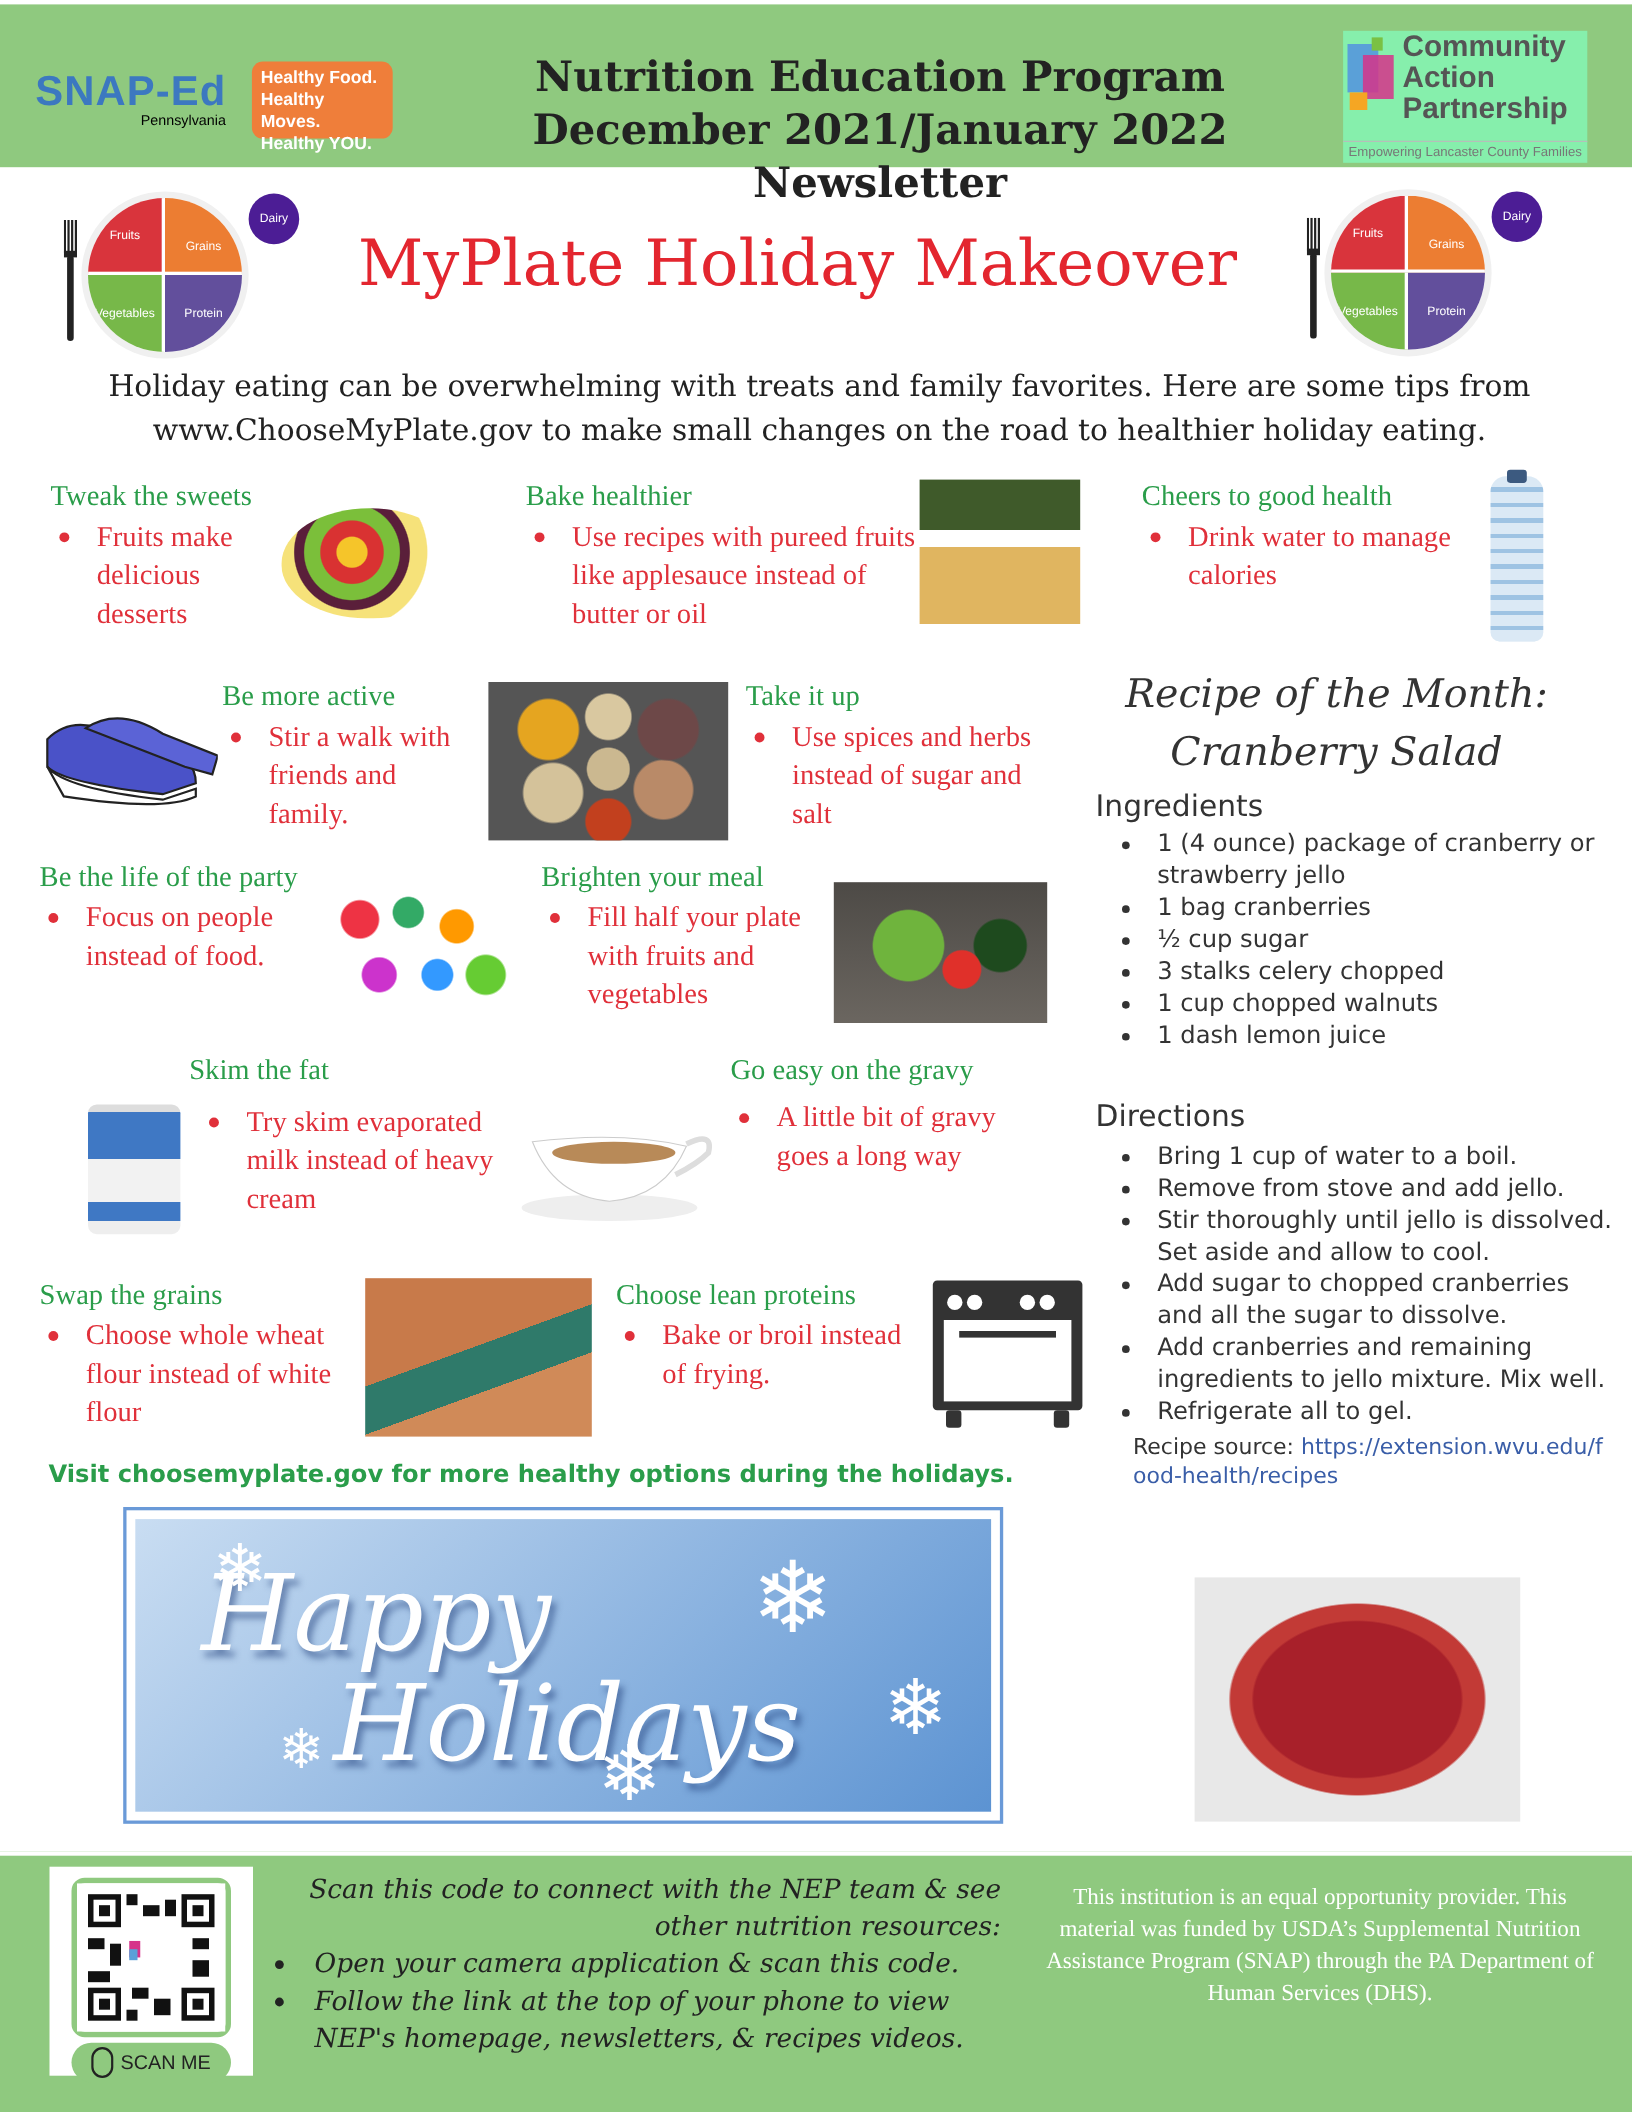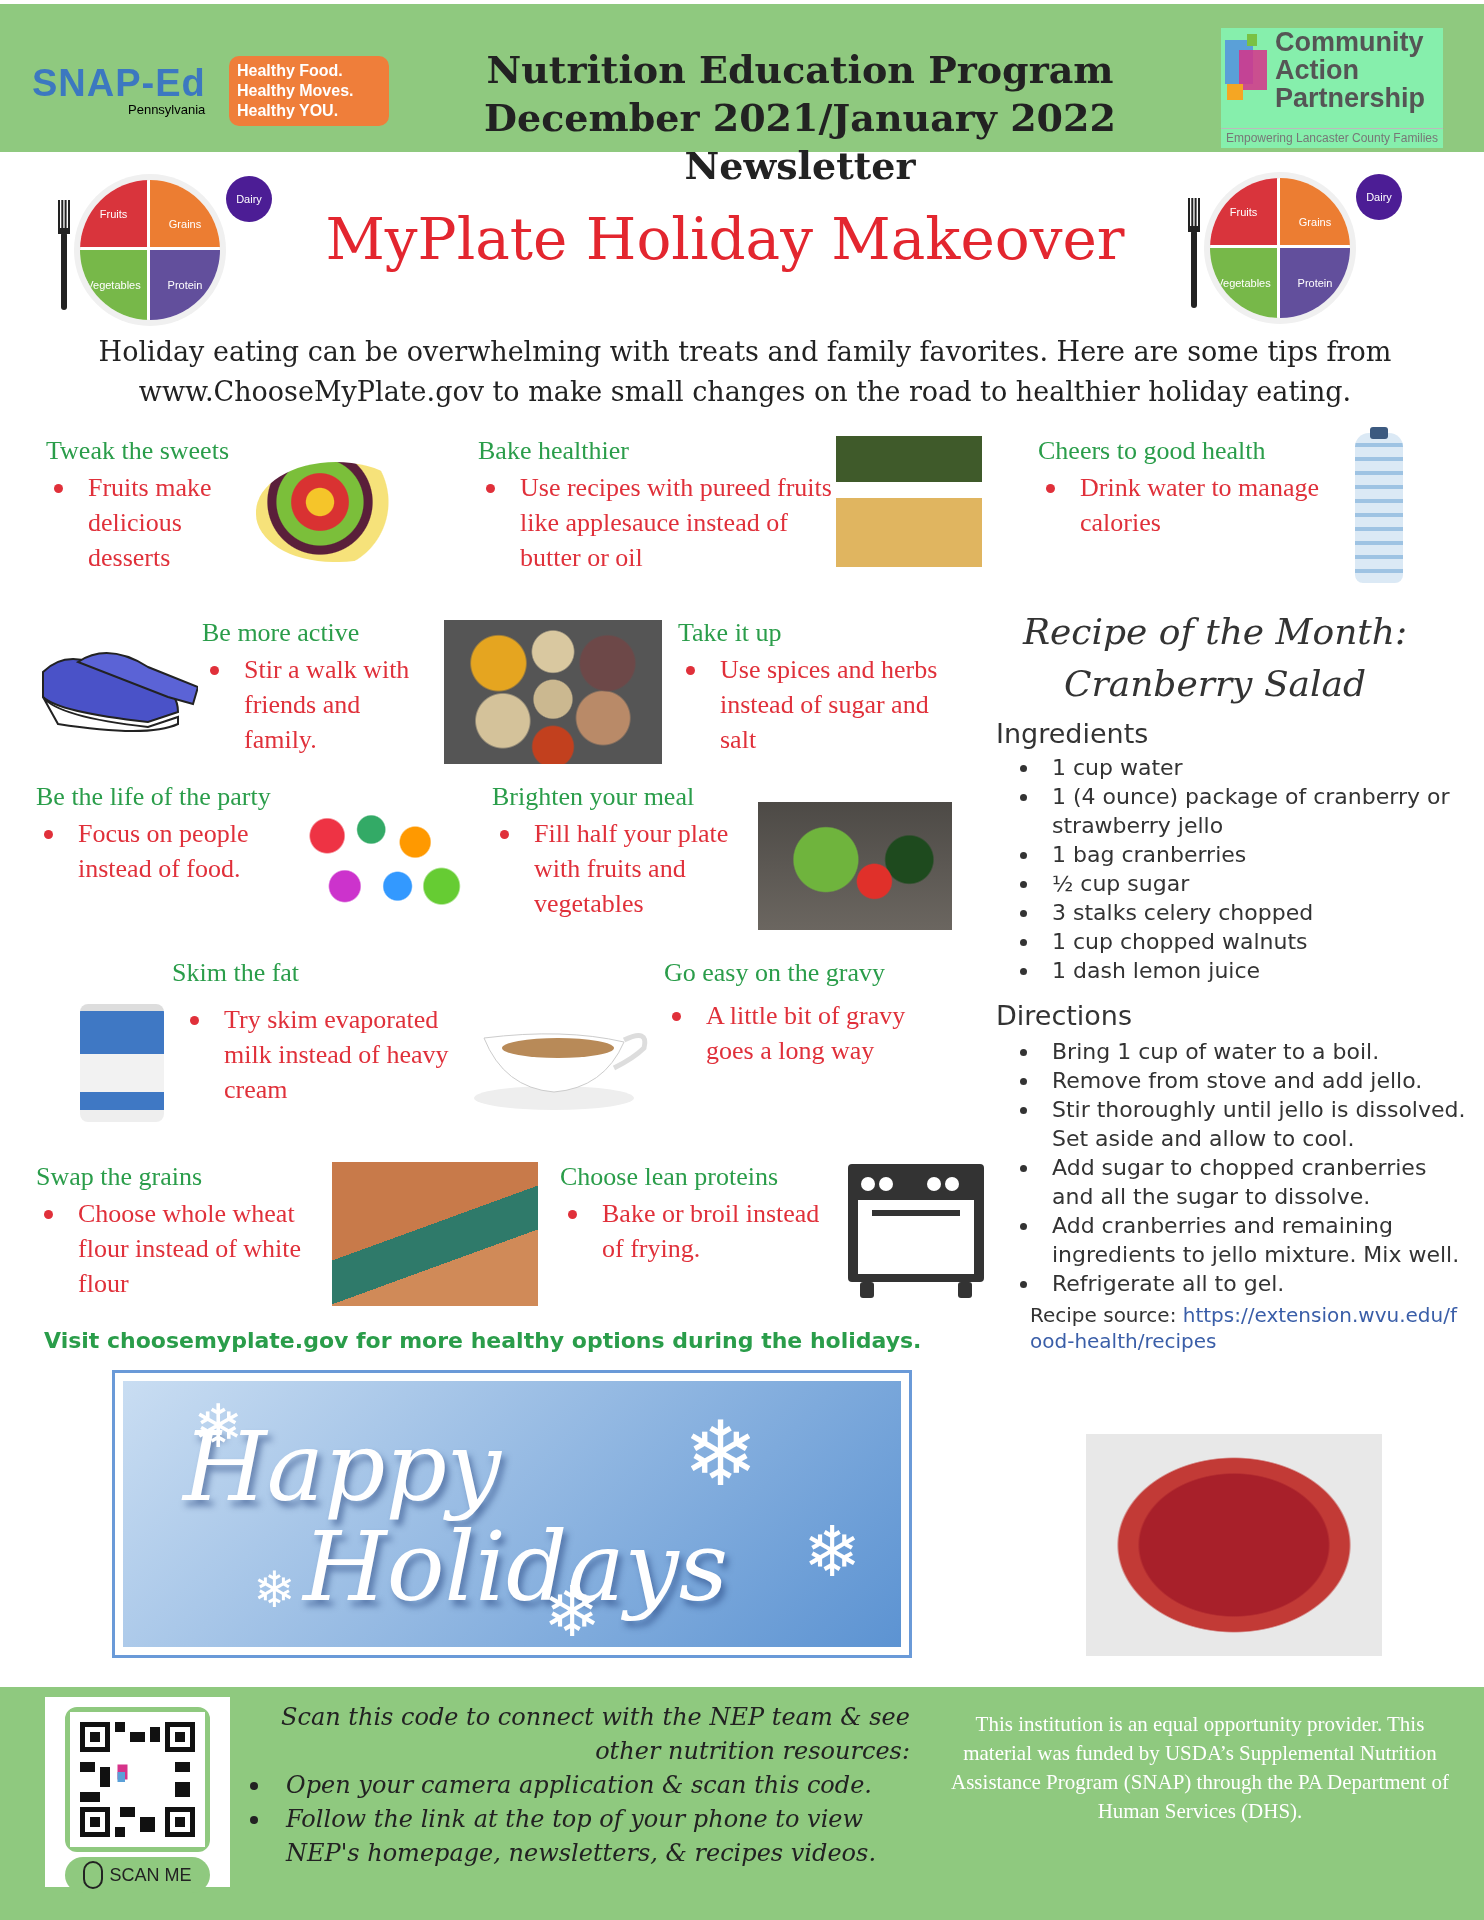--- a/index.html
+++ b/index.html
@@ -1,21 +1,21 @@
 <!DOCTYPE html>
 <html><head>
 <meta charset="utf-8">
 <style>
 *{box-sizing:border-box;margin:0;padding:0}
 body{width:1484px;height:1920px;background:#fff;position:relative;overflow:hidden;font-family:"DejaVu Sans",sans-serif}
 .abs{position:absolute}
 .header{left:0;top:0;width:1484px;height:152px;background:#8fc97f;border-top:4px solid #fff}
 .snap{left:32px;top:58px;font:bold 38px "Liberation Sans",sans-serif;color:#3c78c0;letter-spacing:1px}
 .snap-pa{left:128px;top:98px;font:13px "Liberation Sans",sans-serif;color:#000000}
-.tagline{left:229px;top:52px;width:160px;height:70px;background:#ef7e3a;border-radius:10px;padding:5px 8px;color:#fff;font:bold 16px "Liberation Sans",sans-serif;line-height:20px}
+.tagline{left:229px;top:52px;width:128px;height:70px;background:#ef7e3a;border-radius:10px;padding:5px 8px;color:#fff;font:bold 16px "Liberation Sans",sans-serif;line-height:20px}
 .htitle{left:390px;top:42px;width:820px;text-align:center;font:bold 38px "DejaVu Serif",serif;color:#222;line-height:48px}
 .cap{left:1221px;top:24px;width:222px;height:120px;background:#86efac}
 .cap .sq1{left:4px;top:12px;width:28px;height:44px;background:#5aa0d8}
 .cap .sq2{left:18px;top:22px;width:28px;height:40px;background:#d6338a;opacity:.85}
 .cap .sq3{left:6px;top:56px;width:16px;height:16px;background:#f5a623}
 .cap .sq4{left:26px;top:6px;width:10px;height:12px;background:#7ac143}
 .cap .t{left:54px;top:0;font:bold 27px "Liberation Sans",sans-serif;color:#555;line-height:28px}
 .cap .s{left:0;top:100px;width:222px;font:12px "Liberation Sans",sans-serif;color:#777;border-top:1px solid #bbb;padding-top:2px;text-align:center}
 .plate{width:170px;height:140px}
 .fork{left:0;top:20px;width:12px;height:110px}
@@ -234,21 +234,20 @@
   </div>
 </div>
 
 <div class="abs recipe-title">
   <div>Recipe of the Month:</div>
   <div>Cranberry Salad</div>
 </div>
 <div class="abs" style="left:996px;top:718px;width:470px">
   <div class="rh">Ingredients</div>
   <ul class="rlist" style="margin-top:4px">
-    <li>1 cup water</li>
     <li>1 (4 ounce) package of cranberry or strawberry jello</li>
     <li>1 bag cranberries</li>
     <li>½ cup sugar</li>
     <li>3 stalks celery chopped</li>
     <li>1 cup chopped walnuts</li>
     <li>1 dash lemon juice</li>
   </ul>
 </div>
 <div class="abs" style="left:996px;top:1000px;width:470px">
   <div class="rh">Directions</div>

